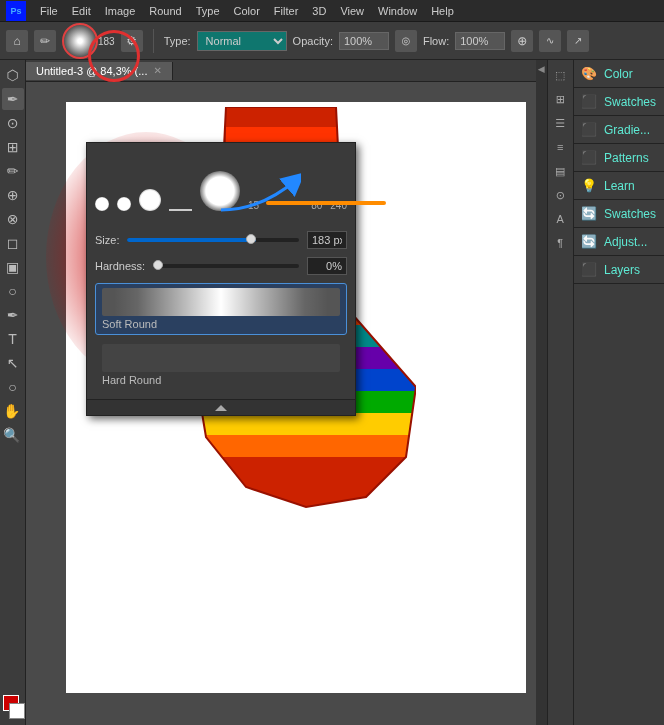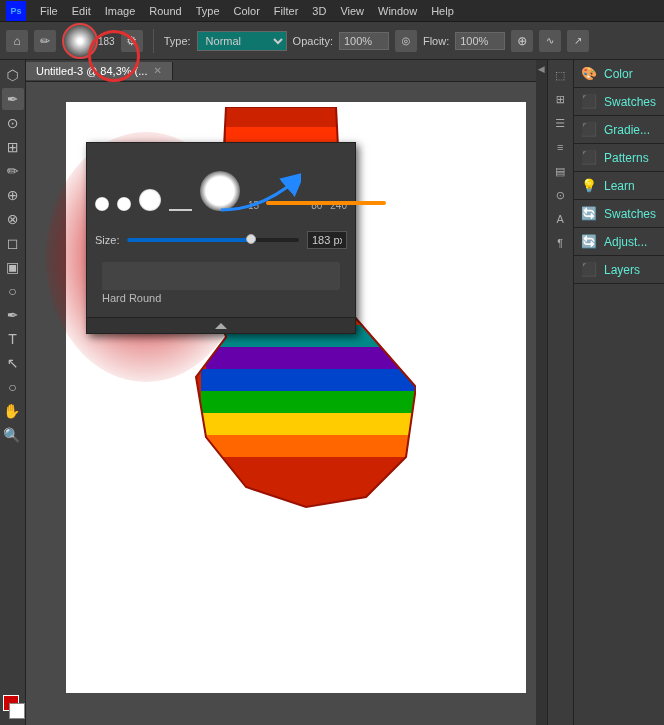--- a/index.html
+++ b/index.html
@@ -202,23 +202,37 @@
 
         <div class="brush-size-row">
           <span>Size:</span>
           <div class="size-slider">
             <div class="size-slider-fill"></div>
             <div class="size-slider-thumb"></div>
           </div>
           <input class="size-value" type="text" value="183 px" style="">
         </div>
 
+        <div class="hardness-row">
+          <span>Hardness:</span>
+          <div class="hard-slider" style="position:relative;">
+            <div style="width:0%;height:100%;background:#0066cc;border-radius:2px;"></div>
+            <div style="position:absolute;left:0%;top:-4px;width:10px;height:10px;background:#ddd;border-radius:50%;border:1px solid #aaa;"></div>
+          </div>
+          <input class="hard-value" type="text" value="0%" style="">
+        </div>
 
         <div class="brush-list">
 
+          <div class="brush-item selected">
+            <div class="brush-item-preview">
+              <div class="brush-soft-preview"></div>
+            </div>
+            <span class="brush-item-label">Soft Round</span>
+          </div>
 
           <div class="brush-item">
             <div class="brush-item-preview" style="background:#444;">
               
             </div>
             <span class="brush-item-label">Hard Round</span>
           </div>
         </div>
 
         <div class="popup-bottom">

